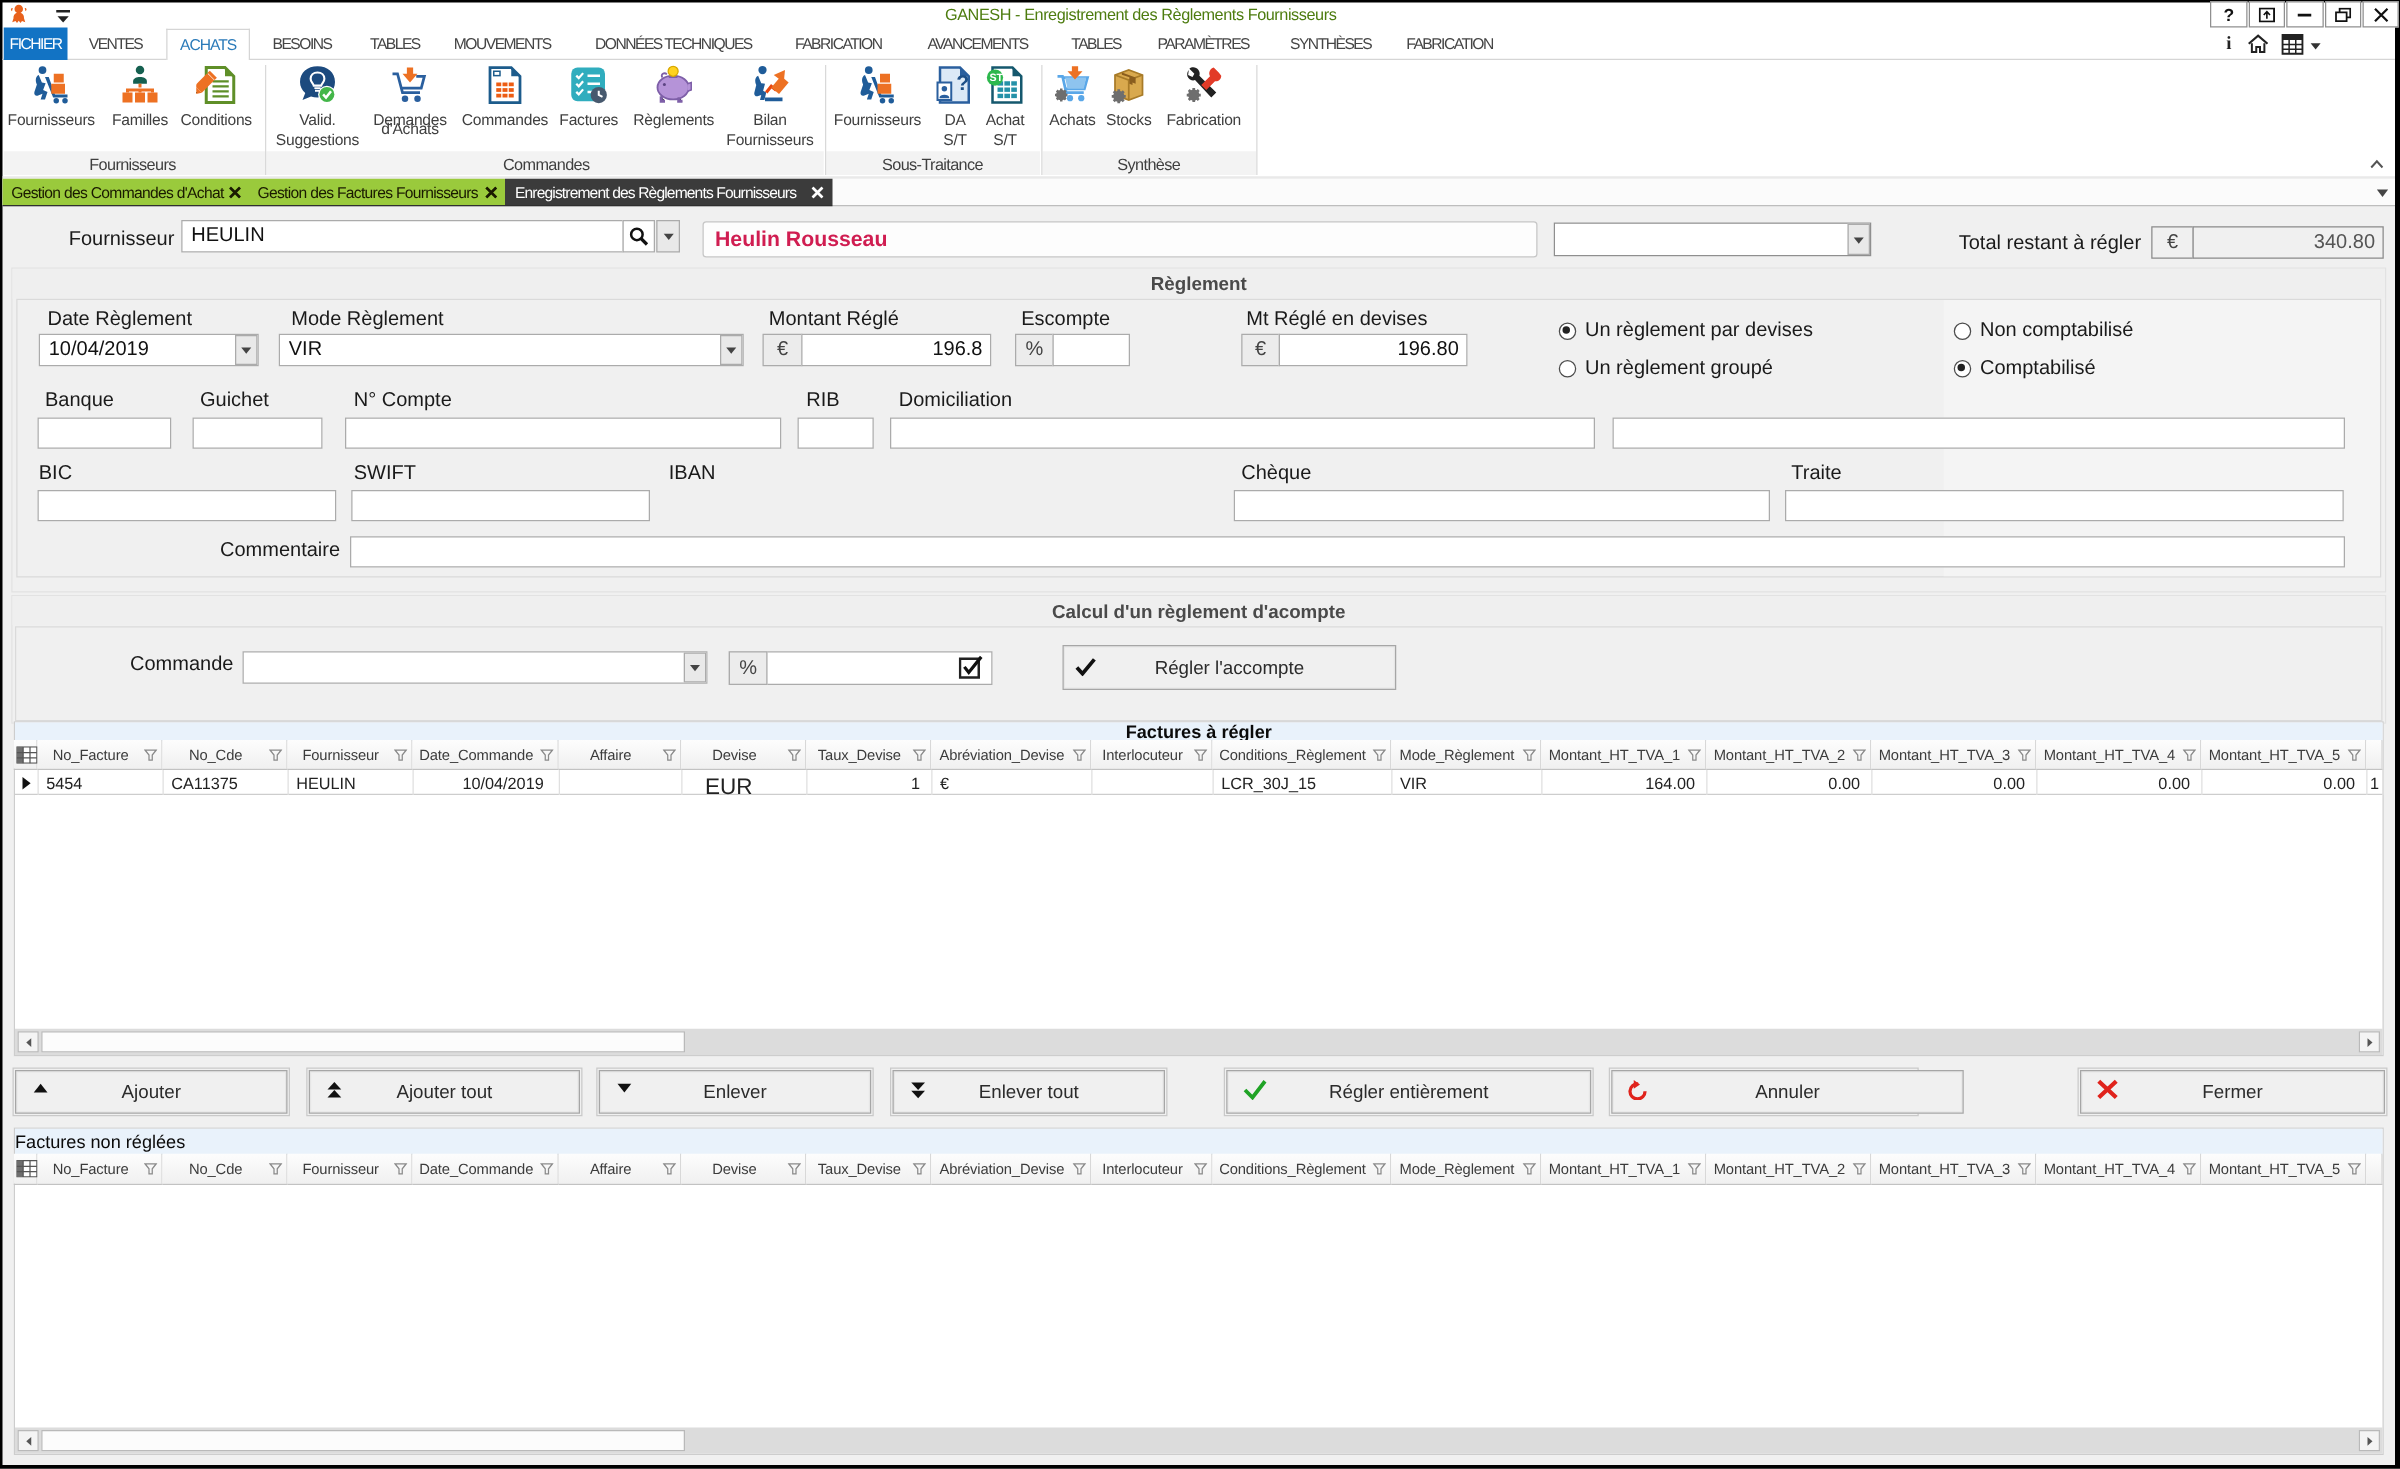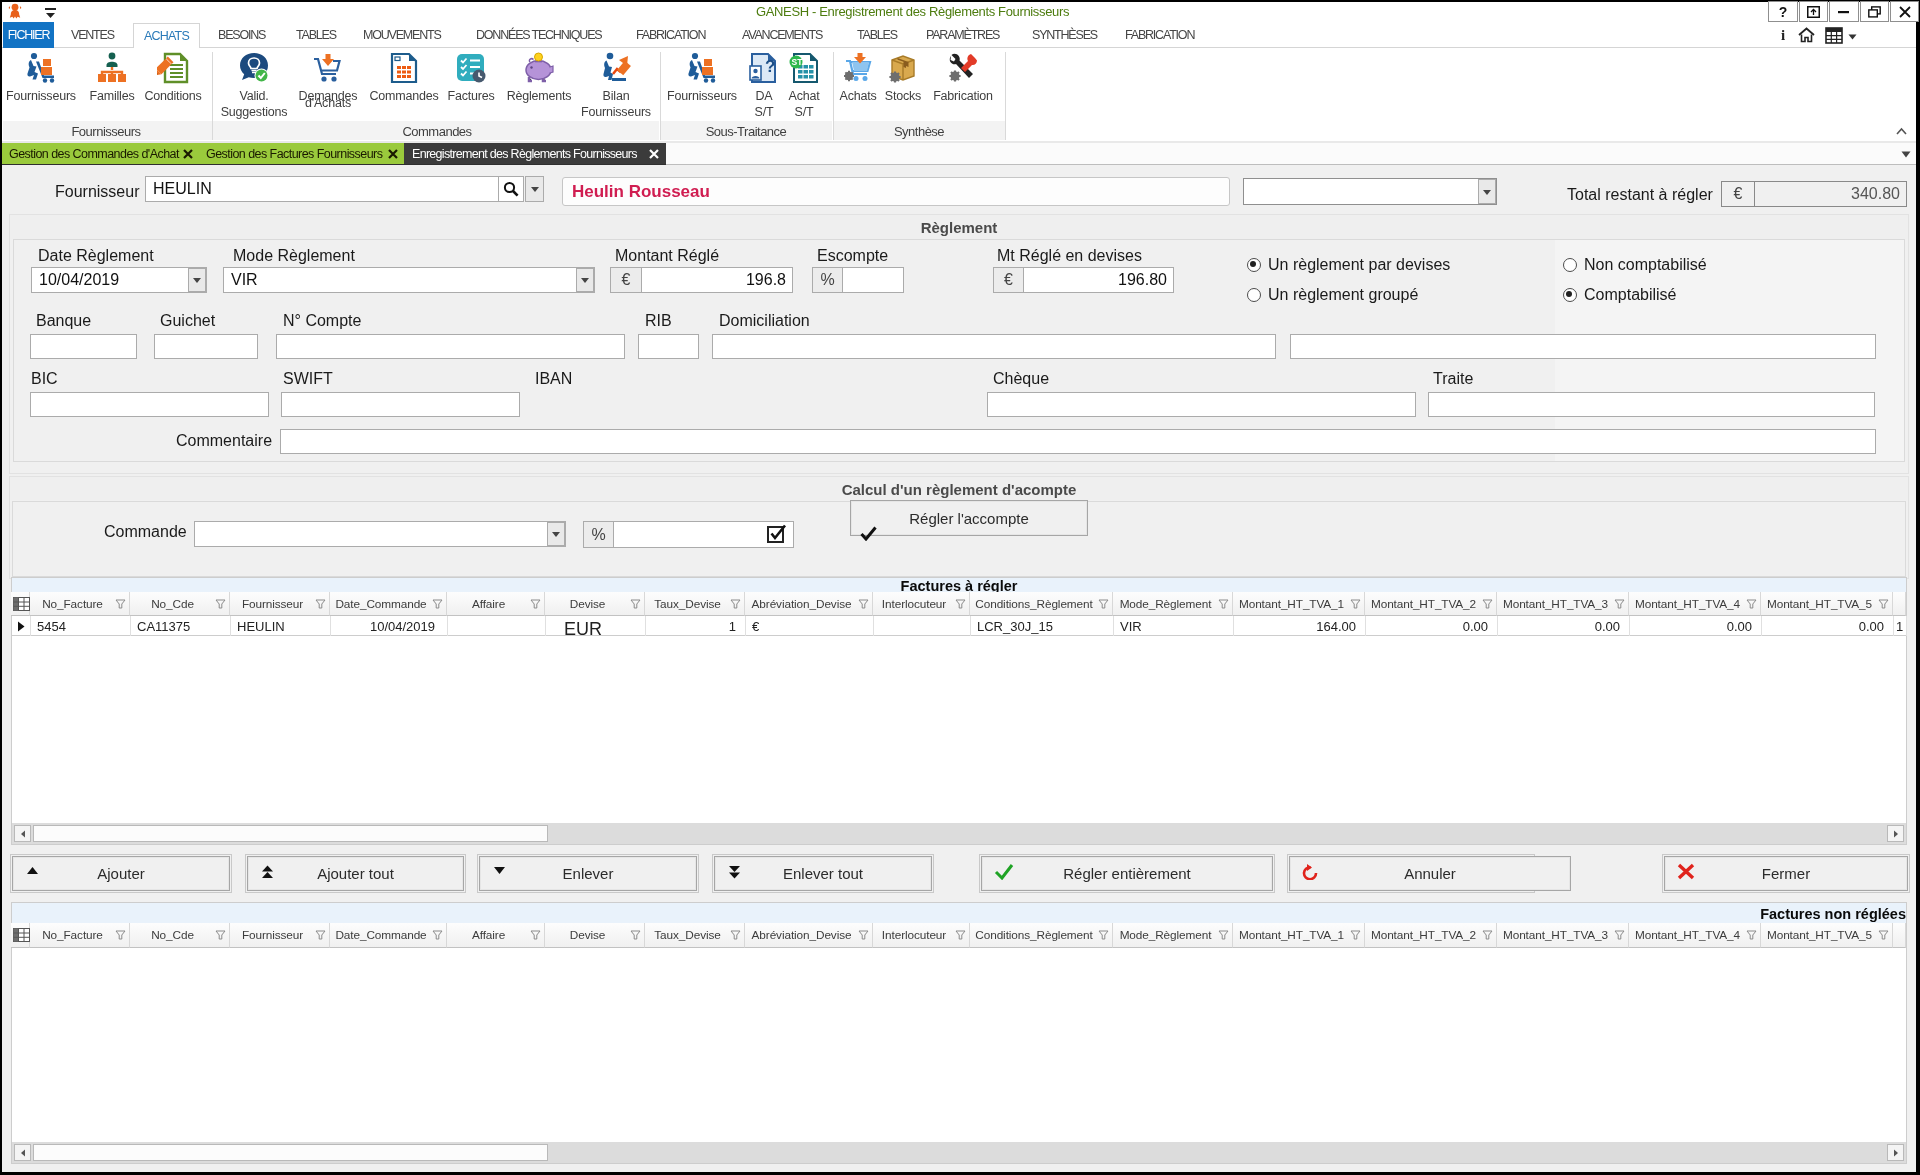--- a/index.html
+++ b/index.html
@@ -398,21 +398,21 @@
 <div class="abs" style="left:12px;top:501px;width:1894px;height:76px;background:#f0f0f0;border:1px solid #dadada"></div>
 <div class="lbl" style="left:104px;top:523px">Commande</div>
 <div class="inp" style="left:194px;top:521px;width:372px;height:26px"></div>
 <div class="dd" style="left:547px;top:522px;width:18px;height:24px"></div>
 <div class="abs" style="left:583px;top:521px;width:211px;height:27px;background:#fff;border:1px solid #ababab"></div>
 <div class="gin" style="left:583px;top:521px;width:31px;height:27px;text-align:center;padding-top:4px;border-color:#ababab;background:#ececec">%</div>
 <svg class="abs" style="left:767px;top:524px" width="20" height="20" viewBox="0 0 20 20">
       <rect x="1" y="3" width="15" height="15" fill="#fff" stroke="#222" stroke-width="2"></rect>
       <path d="M4.5 9.5 L8 14 L18 1.5" stroke="#111" stroke-width="2.6" fill="none"></path>
     </svg>
-<div class="btn" style="left:850px;top:500px;width:238px;height:36px">Régler l'accompte</div>
+<div class="btn" style="left:850px;top:516px;width:267px;height:36px">Régler l'accompte</div>
 <svg class="abs" style="left:860px;top:526px" width="17" height="15" viewBox="0 0 17 15">
       <path d="M1.5 8 L6 13 L15.5 1.5" stroke="#111" stroke-width="3" fill="none"></path>
     </svg>
 <div class="abs" style="left:11px;top:577px;width:1896px;height:268px;background:#fff;border:1px solid #cdcdcd"></div>
 <div class="abs" style="left:12px;top:578px;width:1894px;height:15px;background:#e9f2fb;text-align:center;font-size:14.5px;font-weight:bold;color:#0a0a0a;padding-top:0px;box-sizing:border-box">Factures à régler</div>
 <div class="hdrcell" style="left:11px;top:592px;width:19px;height:24px;border-bottom:1px solid #c2c2c2"></div>
 <div class="hdrcell" style="left:30px;top:592px;width:100px;height:24px;border-bottom:1px solid #c2c2c2">
       <span style="padding-right:14px">No_Facture</span>
       <svg class="funnel" style="right:3px" width="11" height="10" viewBox="0 0 11 10">
         <path d="M1 1 L10 1 L6.8 5 L6.8 9 L4.2 9 L4.2 5 Z" fill="none" stroke="#8a8a8a" stroke-width="1"></path>
@@ -595,21 +595,21 @@
 <div class="abs" style="left:1302px;top:863px"><svg width="17" height="17" viewBox="0 0 17 17">
         <path d="M14 10 A6 6 0 1 1 8.5 4.2" stroke="#e0231c" stroke-width="2.6" fill="none"></path>
         <path d="M5 1 L10 4.5 L5 8 Z" fill="#e0231c"></path>
       </svg></div>
 <div class="abs" style="left:1662px;top:854px;width:248px;height:39px;border:1px solid #c9c9c9"></div>
 <div class="btn" style="left:1664px;top:856px;width:244px;height:35px">Fermer</div>
 <div class="abs" style="left:1677px;top:863px"><svg width="18" height="17" viewBox="0 0 18 17">
         <path d="M2 2 L16 15 M16 2 L2 15" stroke="#e0231c" stroke-width="3.4"></path>
       </svg></div>
 <div class="abs" style="left:11px;top:902px;width:1896px;height:262px;background:#fff;border:1px solid #cdcdcd"></div>
-<div class="abs" style="left:12px;top:903px;width:1894px;height:21px;background:#e9f2fb;text-align:right;font-size:14.5px;font-weight:bold;color:#0a0a0a;padding-top:3px;box-sizing:border-box">Factures non réglées</div>
+<div class="abs" style="left:12px;top:903px;width:1894px;height:21px;background:#e9f2fb;text-align:left;font-size:14.5px;font-weight:normal;color:#0a0a0a;padding-top:3px;box-sizing:border-box">Factures non réglées</div>
 <div class="hdrcell" style="left:11px;top:923px;width:19px;height:25px;border-bottom:1px solid #c2c2c2"></div>
 <div class="hdrcell" style="left:30px;top:923px;width:100px;height:25px;border-bottom:1px solid #c2c2c2">
       <span style="padding-right:14px">No_Facture</span>
       <svg class="funnel" style="right:3px" width="11" height="10" viewBox="0 0 11 10">
         <path d="M1 1 L10 1 L6.8 5 L6.8 9 L4.2 9 L4.2 5 Z" fill="none" stroke="#8a8a8a" stroke-width="1"></path>
       </svg>
     </div>
 <div class="hdrcell" style="left:130px;top:923px;width:100px;height:25px;border-bottom:1px solid #c2c2c2">
       <span style="padding-right:14px">No_Cde</span>
       <svg class="funnel" style="right:3px" width="11" height="10" viewBox="0 0 11 10">

